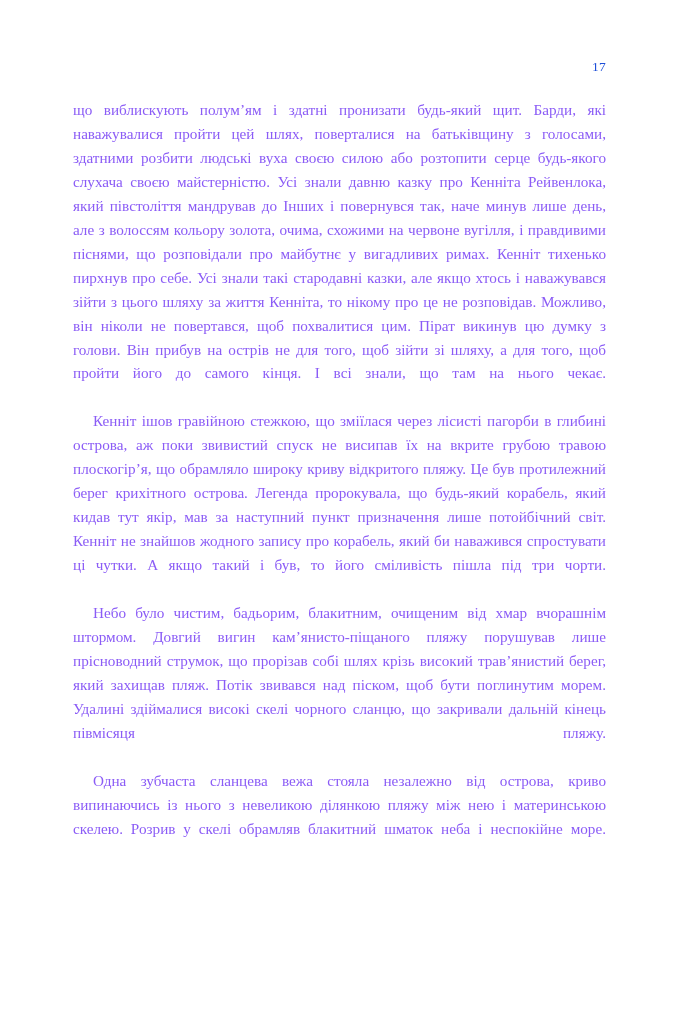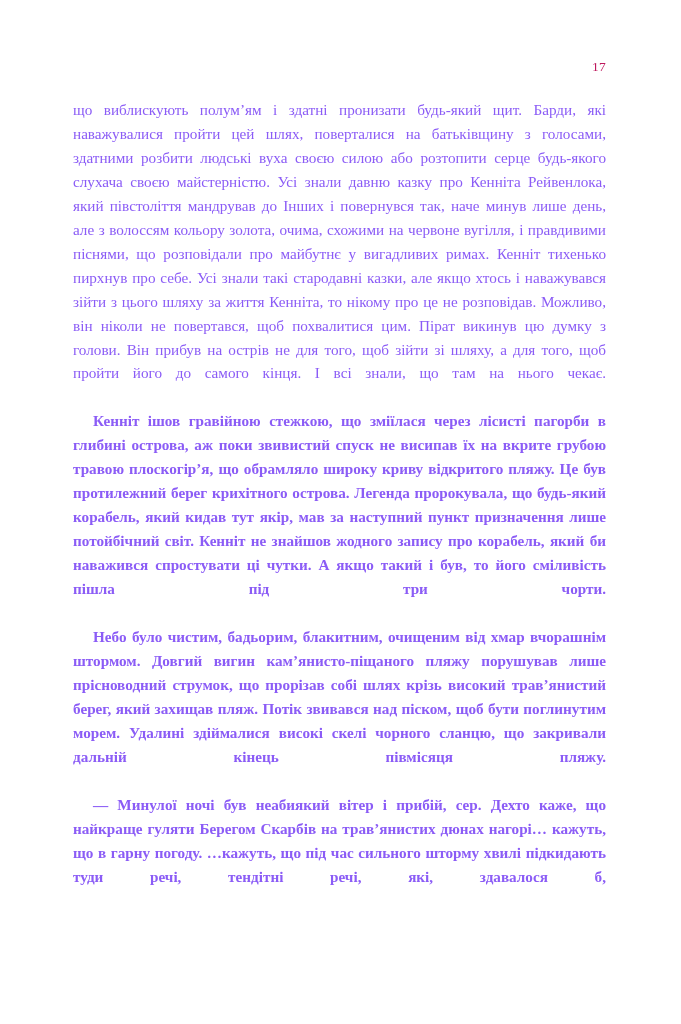--- a/index.html
+++ b/index.html
@@ -24,21 +24,21 @@
 
   
   .folio {
     position: absolute;
     top: 60px;
     left: 0;
     width: 606px;            
     text-align: right;
     font-size: 13.5px;
     line-height: 1;
-    color: #be185d;
+    color: #1d4ed8;
     letter-spacing: 0.2px;
   }
 
   
   .textblock {
     position: absolute;
     top: 98px;
     left: 73px;
     width: 533px;            
   }
@@ -50,21 +50,20 @@
     font-size: 15.2px;
     line-height: 23.95px;
     color: #8b5cf6;
     hyphens: manual;
     -webkit-hyphens: manual;
     word-spacing: 0.1px;
   }
 
   p.para.indent {
     text-indent: 20px;
-    font-weight: bold;
   }
 
   
   p.para.cont {
     text-indent: 0;
   }
 
   
   p.para::after {
     content: "";
@@ -76,16 +75,16 @@
 <body>
 
 <div class="page">
 
   <div class="folio">17</div>
 
   <div class="textblock">
     <p class="para cont">що виблискують полум’ям і здатні пронизати будь-який щит. Барди, які наважувалися пройти цей шлях, поверталися на батьківщину з голосами, здатними розбити людські вуха своєю силою або розтопити серце будь-якого слухача своєю майстерністю. Усі знали давню казку про Кенніта Рейвенлока, який півстоліття мандрував до Інших і повернувся так, наче минув лише день, але з волоссям кольору золота, очима, схожими на червоне вугілля, і правдивими піснями, що розповідали про майбутнє у вигадливих римах. Кенніт тихенько пирхнув про себе. Усі знали такі стародавні казки, але якщо хтось і наважувався зійти з цього шляху за життя Кенніта, то нікому про це не розповідав. Можливо, він ніколи не повертався, щоб похвалитися цим. Пірат викинув цю думку з голови. Він прибув на острів не для того, щоб зійти зі шляху, а для того, щоб пройти його до самого кінця. І всі знали, що там на нього чекає.</p>
     <p class="para indent">Кенніт ішов гравійною стежкою, що зміїлася через лісисті пагорби в глибині острова, аж поки звивистий спуск не висипав їх на вкрите грубою травою плоскогір’я, що обрамляло широку криву відкритого пляжу. Це був протилежний берег крихітного острова. Легенда пророкувала, що будь-який корабель, який кидав тут якір, мав за наступний пункт призначення лише потойбічний світ. Кенніт не знайшов жодного запису про корабель, який би наважився спростувати ці чутки. А якщо такий і був, то його сміливість пішла під три чорти.</p>
     <p class="para indent">Небо було чистим, бадьорим, блакитним, очищеним від хмар вчорашнім штормом. Довгий вигин кам’янисто-піщаного пляжу порушував лише прісноводний струмок, що прорізав собі шлях крізь високий трав’янистий берег, який захищав пляж. Потік звивався над піском, щоб бути поглинутим морем. Удалині здіймалися високі скелі чорного сланцю, що закривали дальній кінець півмісяця пляжу.</p>
-    <p class="para indent">— Минулої ночі був неабиякий вітер і прибій, сер. Дехто каже, що найкраще гуляти Берегом Скарбів на трав’янистих дюнах нагорі… кажуть, що в гарну погоду. …кажуть, що під час сильного шторму хвилі підкидають туди речі, тендітні речі, які, здавалося б,</p>
+    <p class="para indent">Одна зубчаста сланцева вежа стояла незалежно від острова, криво випинаючись із нього з невеликою ділянкою пляжу між нею і материнською скелею. Розрив у скелі обрамляв блакитний шматок неба і неспокійне море.</p>
   </div>
 
 </div>
 
 </body></html>

